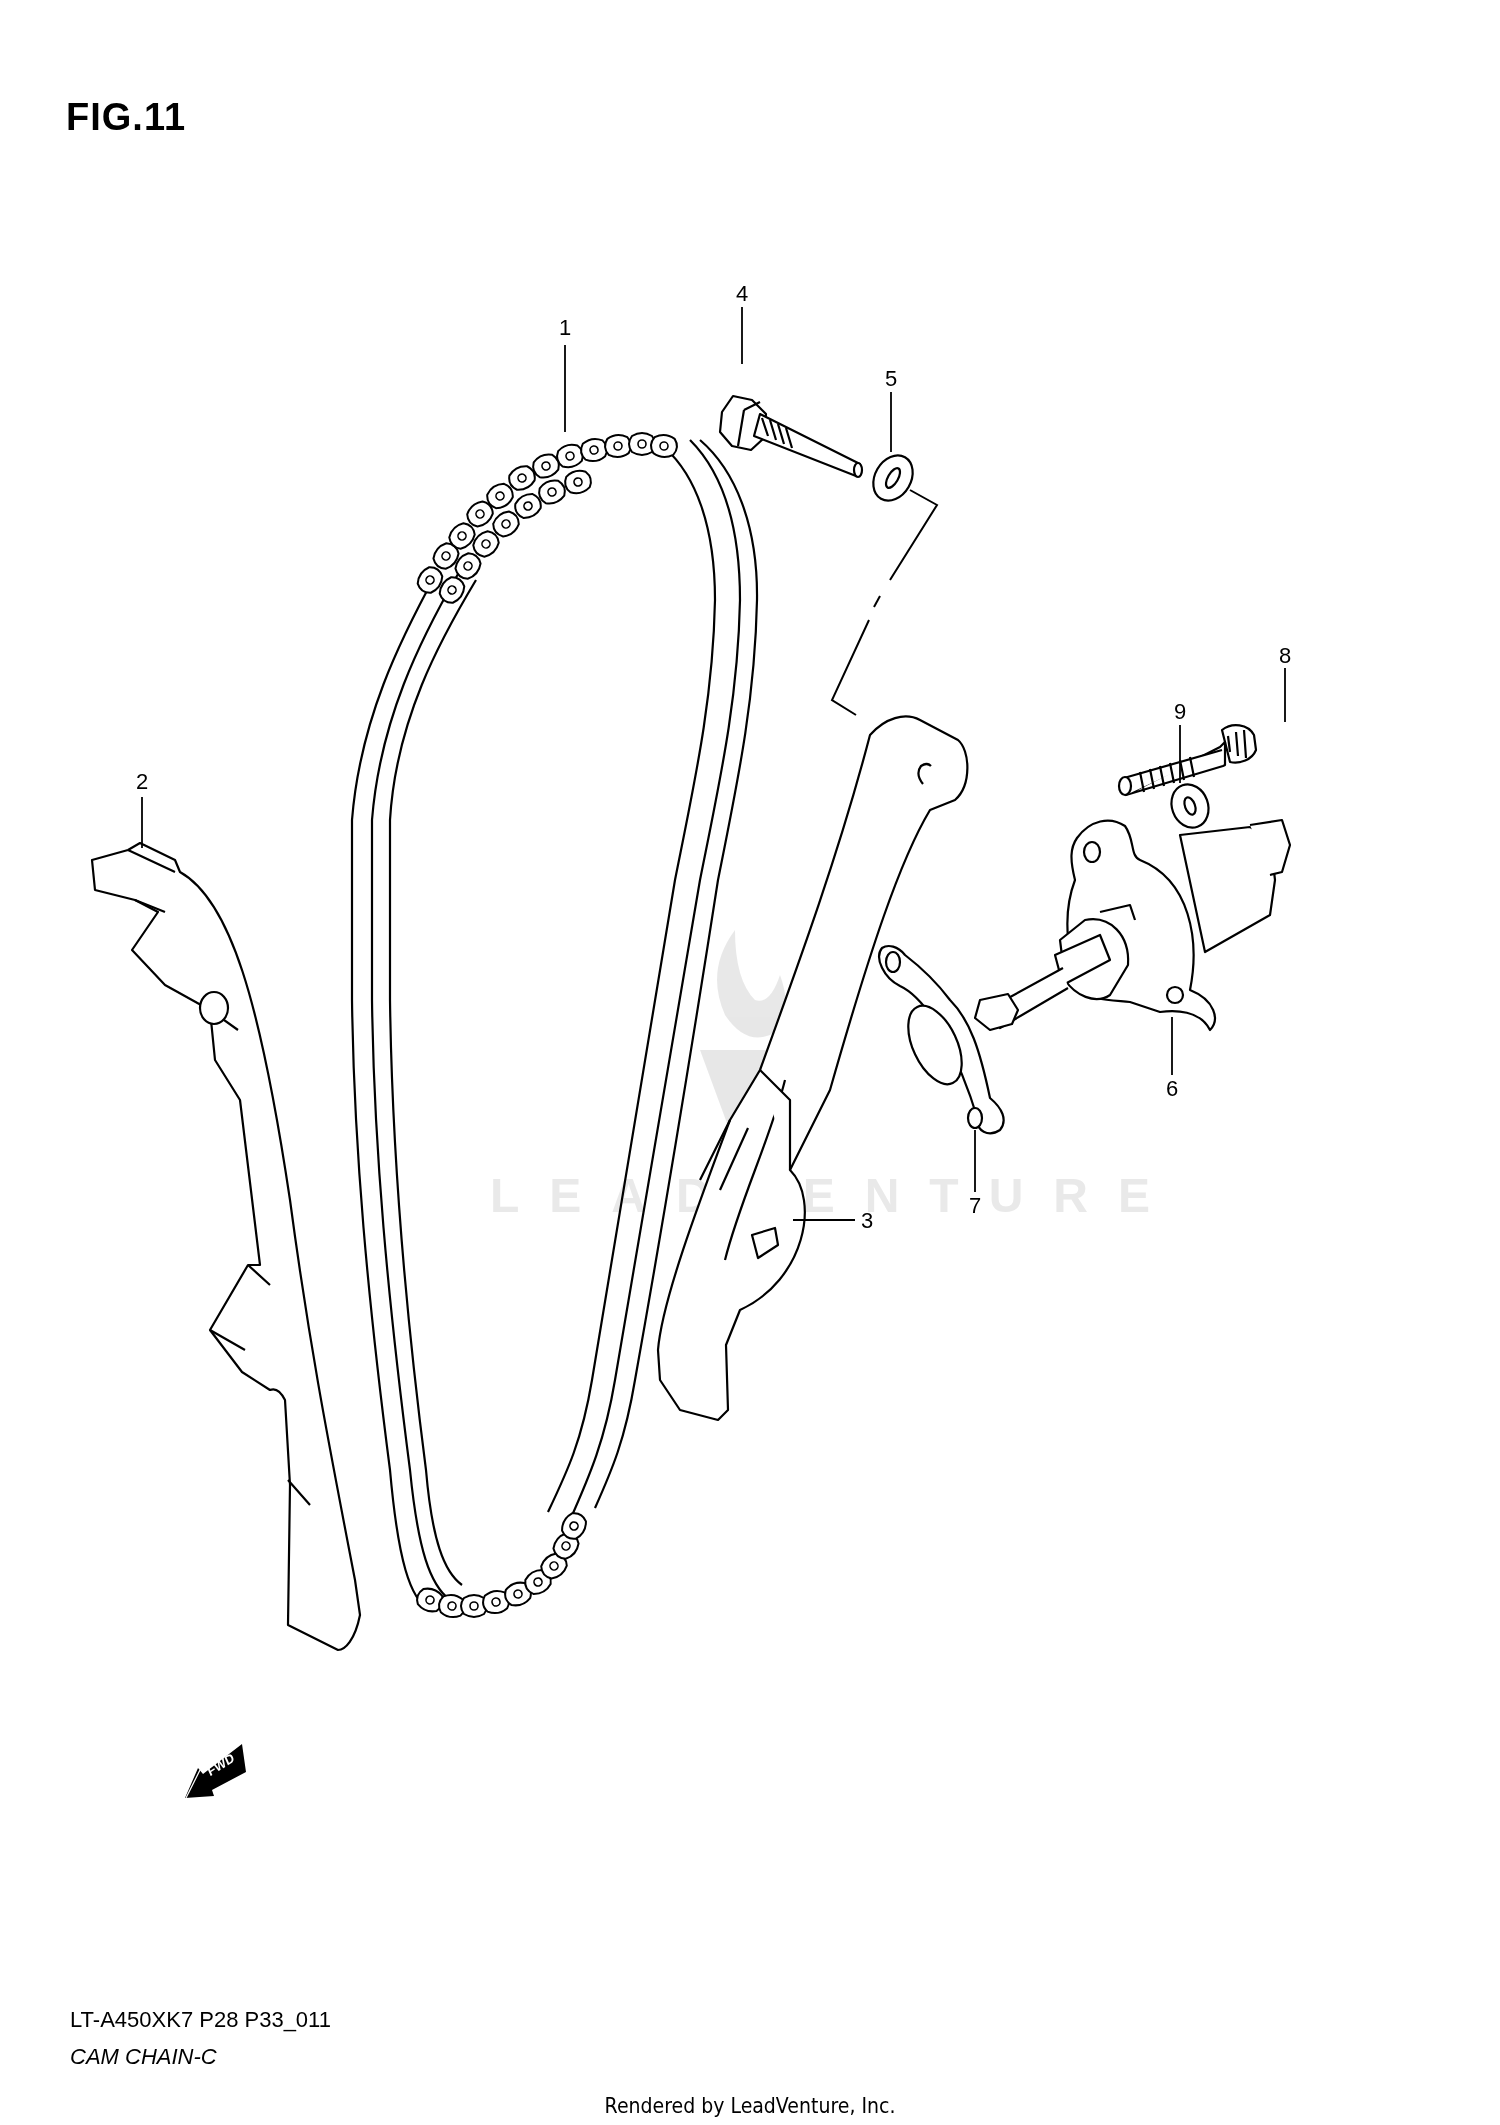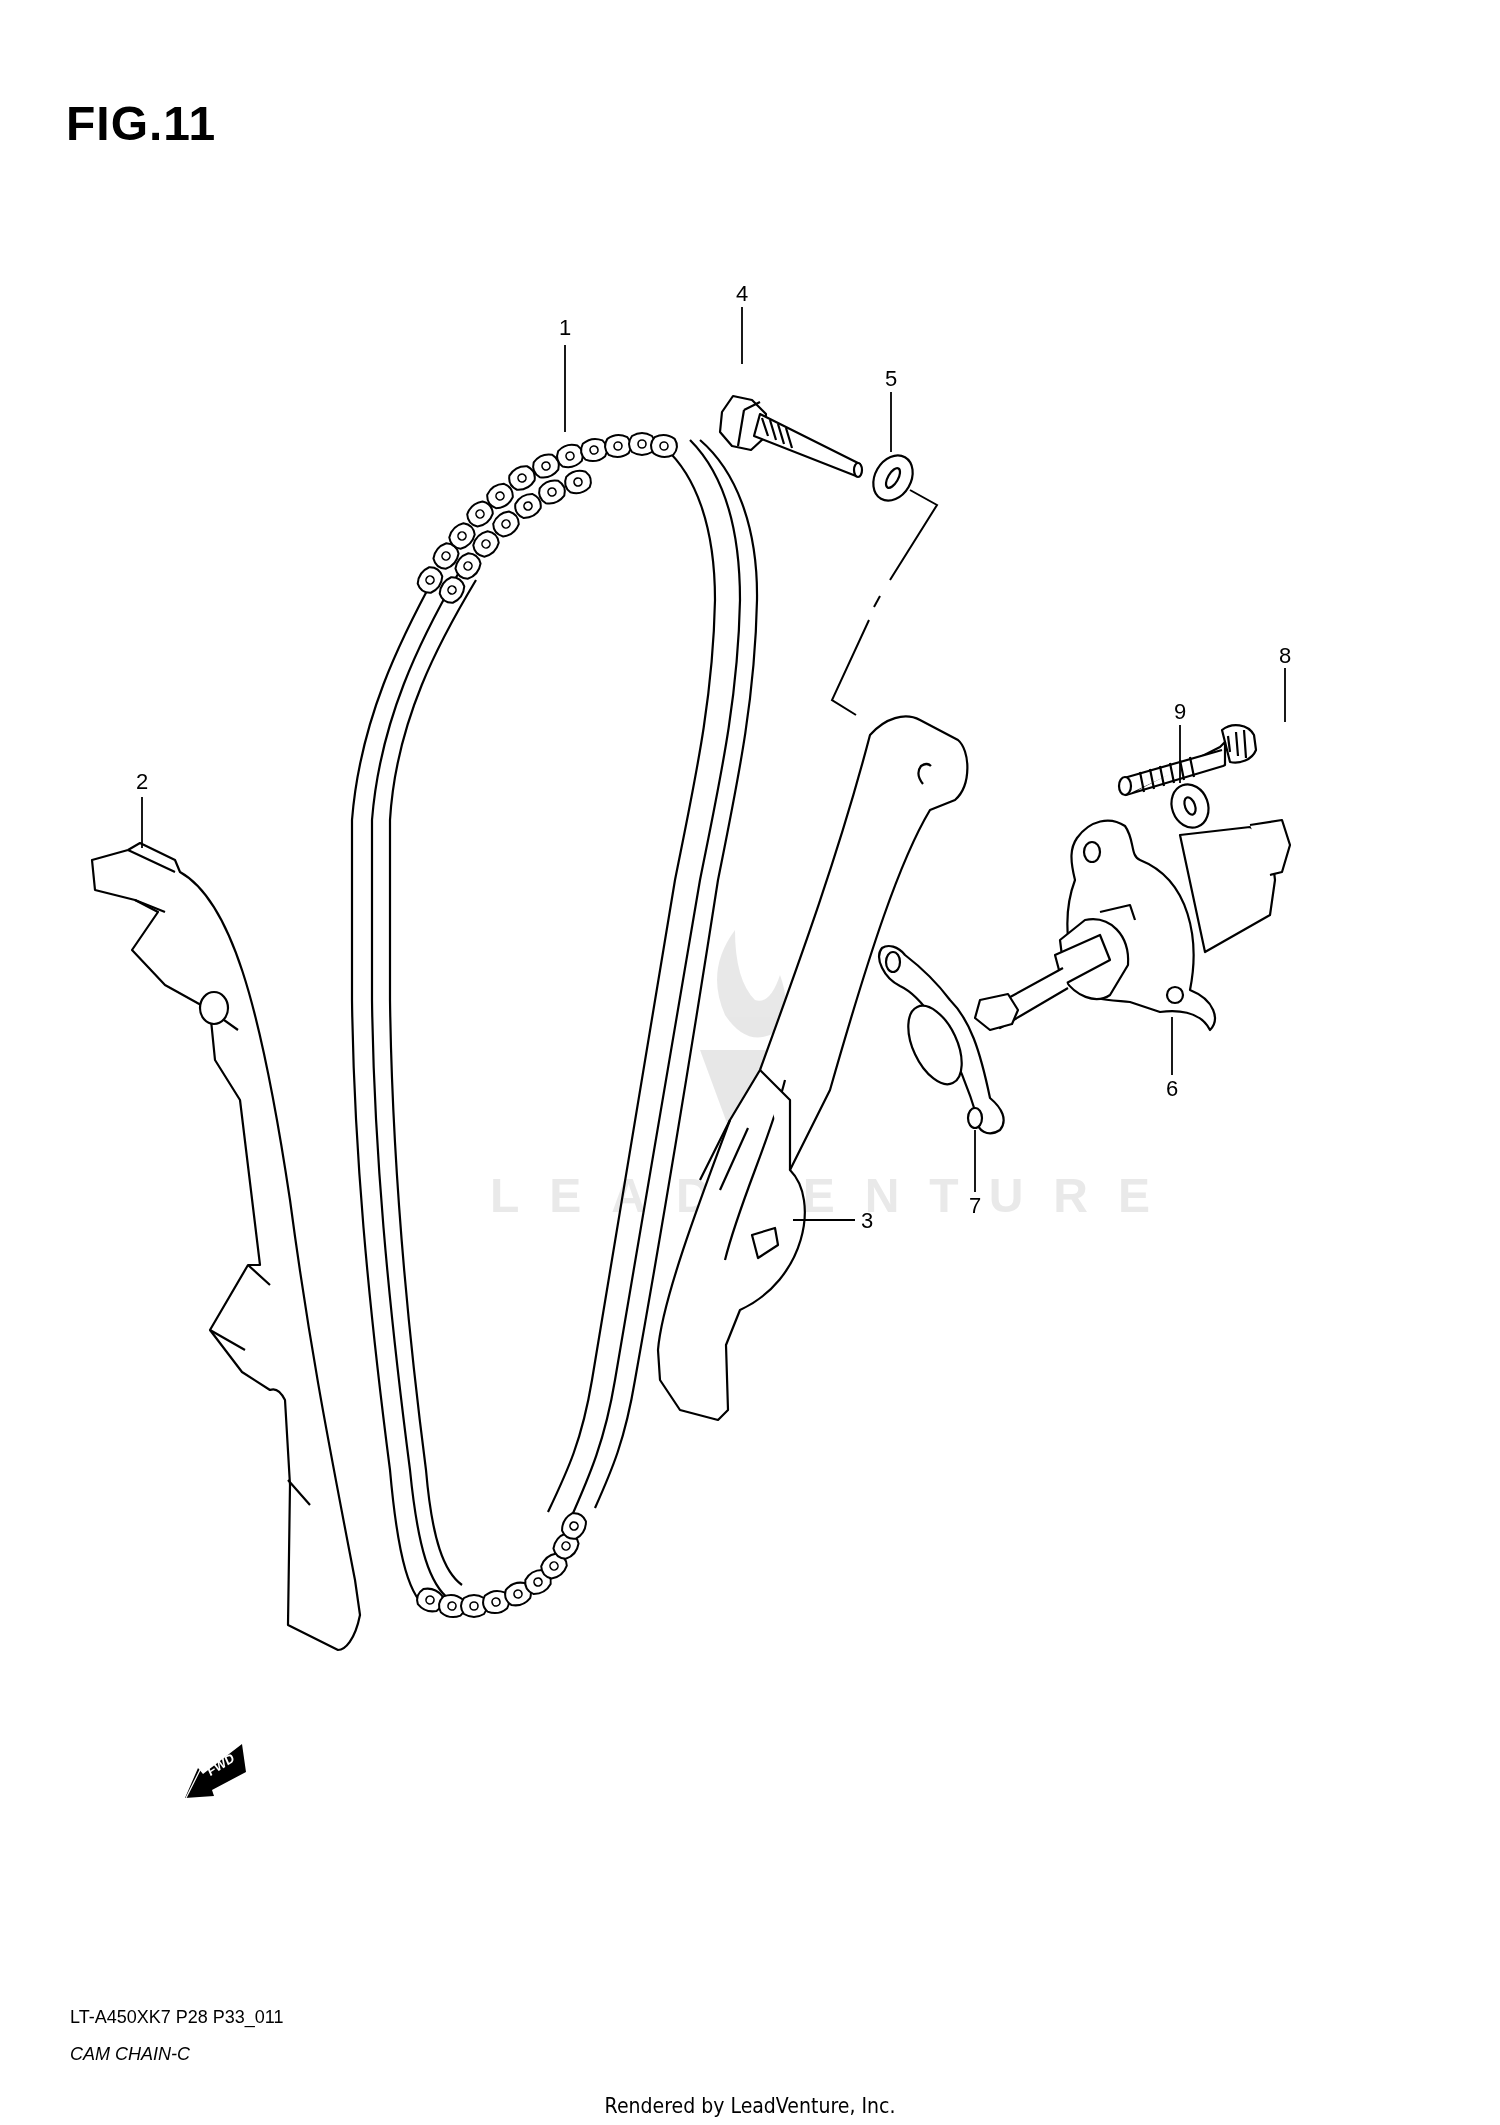--- a/index.html
+++ b/index.html
@@ -1,26 +1,26 @@
 <!DOCTYPE html>
 <html><head>
 <meta charset="utf-8">
 <style>
   html, body { margin: 0; padding: 0; background: #ffffff; }
   body { width: 1500px; height: 2125px; position: relative; overflow: hidden;
          font-family: "Liberation Sans", sans-serif; color: #000; }
-  .fig-title { position: absolute; left: 66px; top: 96px; font-size: 48px; font-weight: bold;
+  .fig-title { position: absolute; left: 66px; top: 96px; font-size: 38px; font-weight: bold;
                letter-spacing: 1px; font-family: "Liberation Sans", sans-serif; }
   .diagram { position: absolute; left: 0; top: 0; width: 1500px; height: 2125px; }
   .callout { position: absolute; font-size: 22px; font-family: "Liberation Sans", sans-serif;
              line-height: 1; transform: translate(-50%, -50%); cursor: pointer; }
   .watermark { position: absolute; left: 490px; top: 1168px; font-size: 48px; font-weight: bold;
                letter-spacing: 30px; color: #e9e9e9; font-family: "Liberation Sans", sans-serif;
                z-index: 0; }
-  .footer-line { position: absolute; left: 70px; font-size: 18px; font-family: "Liberation Sans", sans-serif; }
+  .footer-line { position: absolute; left: 70px; font-size: 22px; font-family: "Liberation Sans", sans-serif; }
   .footer-1 { top: 2007px; }
   .footer-2 { top: 2044px; font-style: italic; }
   .rendered-by { position: absolute; left: 0; width: 1500px; top: 2093px; text-align: center;
                  font-size: 22px; font-family: "DejaVu Sans", sans-serif; transform: scaleX(0.86); }
   svg { position: absolute; left: 0; top: 0; z-index: 1; }
   .part { cursor: pointer; }
 </style>
 </head>
 <body>
 

